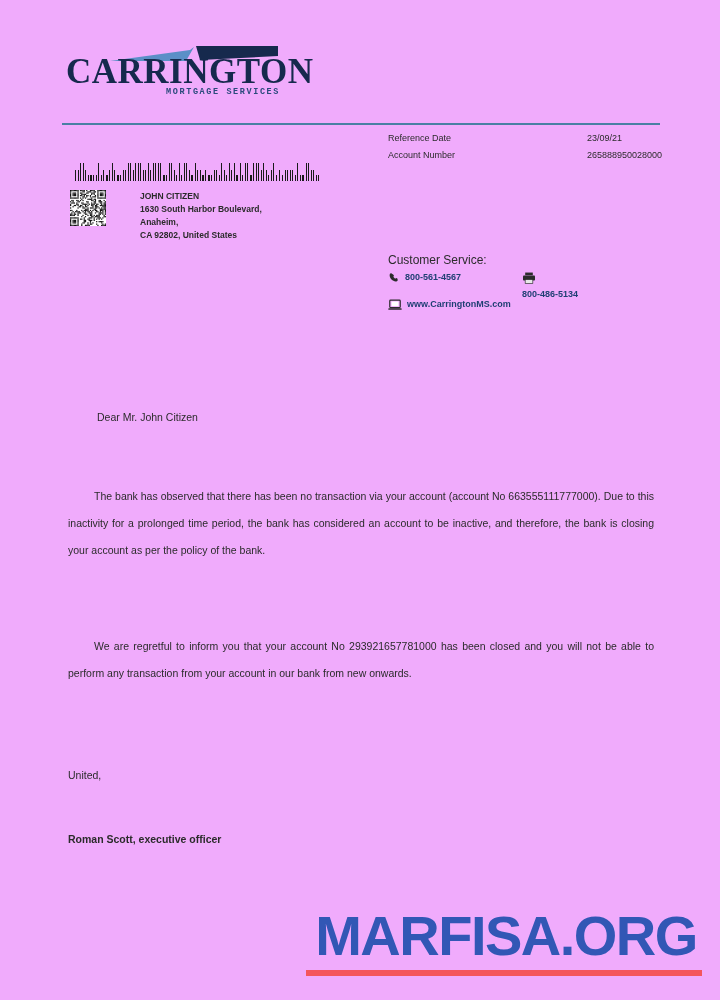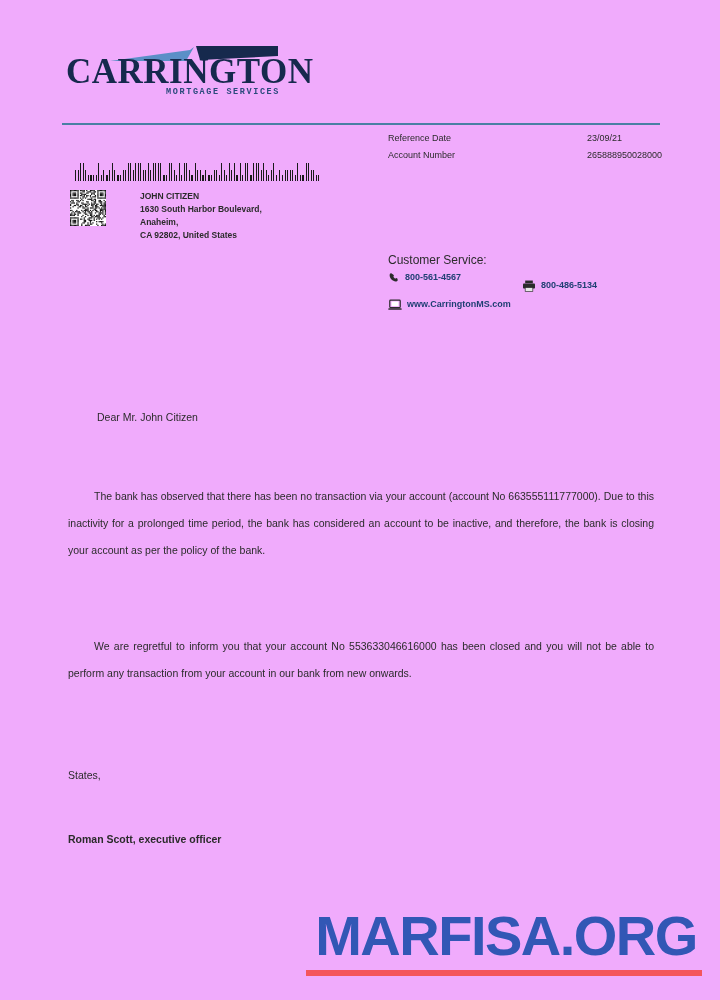--- a/index.html
+++ b/index.html
@@ -164,21 +164,21 @@
     position: relative;
     height: 19px;
   }
   .cs-item {
     position: absolute;
     display: flex;
     align-items: flex-start;
     gap: 5px;
   }
   .cs-item.phone { left: 0px; top: 0px; }
-  .cs-item.fax   { left: 134px; top: 8px; }
+  .cs-item.fax   { left: 134px; top: 0px; flex-direction: column; }
   .cs-item.web   { left: 0px; top: 27px; }
   .cs-text {
     font-size: 9px;
     font-weight: 700;
     color: #1f3f73;
     white-space: nowrap;
   }
   .ic { display: block; flex: none; }
 
   
@@ -807,23 +807,23 @@
         <span class="cs-text">www.CarringtonMS.com</span>
       </div>
 
     </div>
   </div>
 
   <div class="salutation">Dear Mr. John Citizen</div>
 
   <div class="para p1">The bank has observed that there has been no transaction via your account (account No 663555111777000). Due to this inactivity for a prolonged time period, the bank has considered an account to be inactive, and therefore, the bank is closing your account as per the policy of the bank.</div>
 
-  <div class="para p2">We are regretful to inform you that your account No 553633046616000 has been closed and you will not be able to perform any transaction from your account in our bank from new onwards.</div>
-
-  <div class="regards">States,</div>
+  <div class="para p2">We are regretful to inform you that your account No 293921657781000 has been closed and you will not be able to perform any transaction from your account in our bank from new onwards.</div>
+
+  <div class="regards">United,</div>
 
   <div class="signoff">Roman Scott, executive officer</div>
 
   <div class="watermark">
     <div class="wm-text">MARFISA.ORG</div>
     <div class="wm-bar"></div>
   </div>
 
 </div>
 

